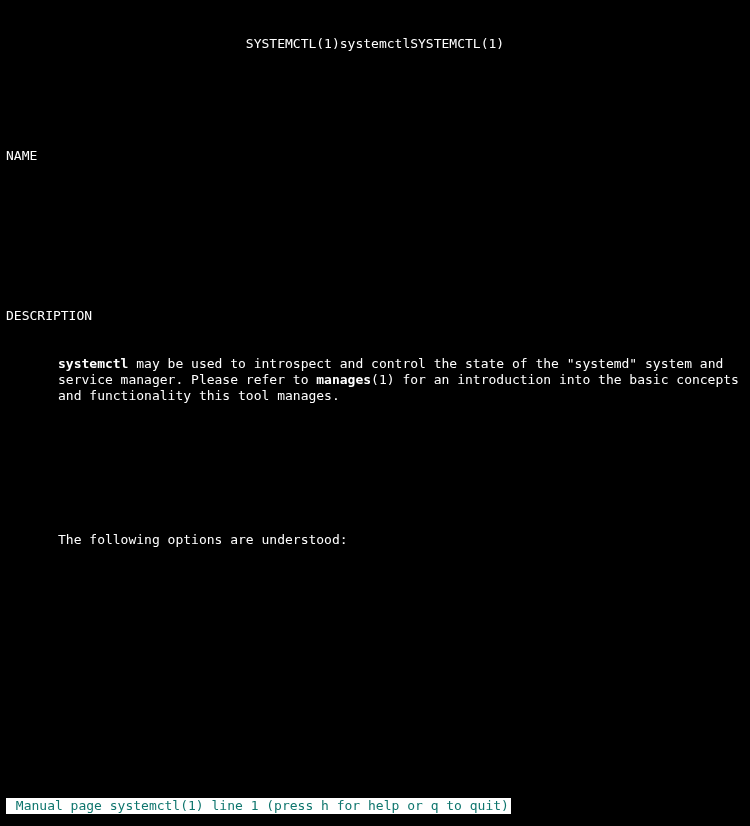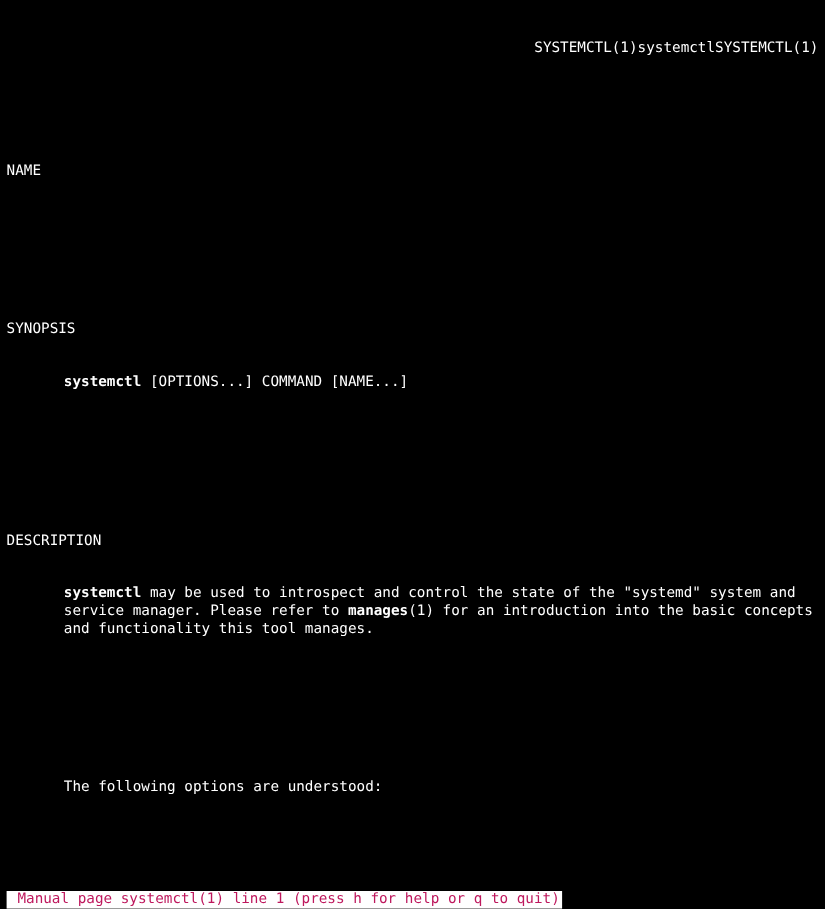--- a/index.html
+++ b/index.html
@@ -13,36 +13,36 @@
     width: 750px;
     height: 826px;
     overflow: hidden;
   }
   .page {
     padding: 4px 6px 0 6px;
     white-space: pre-wrap;
   }
   .header-line {
     display: flex;
-    justify-content: flex-end;
+    justify-content: center;
   }
   b { font-weight: 700; }
   .section {
     margin-top: 16px;
   }
   .sh { 
     font-weight: 400;
   }
   .ind1 { padding-left: 52px; text-indent: 0; }
   .status-bar {
     position: absolute;
     left: 6px;
-    bottom: 0;
+    bottom: 12px;
     background: #fff;
-    color: #be185d;
+    color: #0f766e;
     padding: 0 2px;
     font-family: inherit;
     font-size: 13px;
     line-height: 16px;
     white-space: pre;
   }
 </style>
 </head>
 <body>
 
@@ -50,24 +50,20 @@
   <div class="header-line">
     <span>SYSTEMCTL(1)</span>
     <span>systemctl</span>
     <span>SYSTEMCTL(1)</span>
   </div>
 
   <div class="section">
     <div class="sh">NAME</div>
   </div>
 
-  <div class="section">
-    <div class="sh">SYNOPSIS</div>
-    <div class="ind1"><b>systemctl</b><span> [OPTIONS...] COMMAND [NAME...]</span></div>
-  </div>
 
   <div class="section">
     <div class="sh">DESCRIPTION</div>
     <div class="ind1"><b>systemctl</b><span> may be used to introspect and control the state of the "systemd" system and service manager. Please refer to </span><b>manages</b><span>(1) for an introduction into the basic concepts and functionality this tool manages.</span></div>
   </div>
 
   <div class="section">
     <div class="ind1">The following options are understood:</div>
 
     

